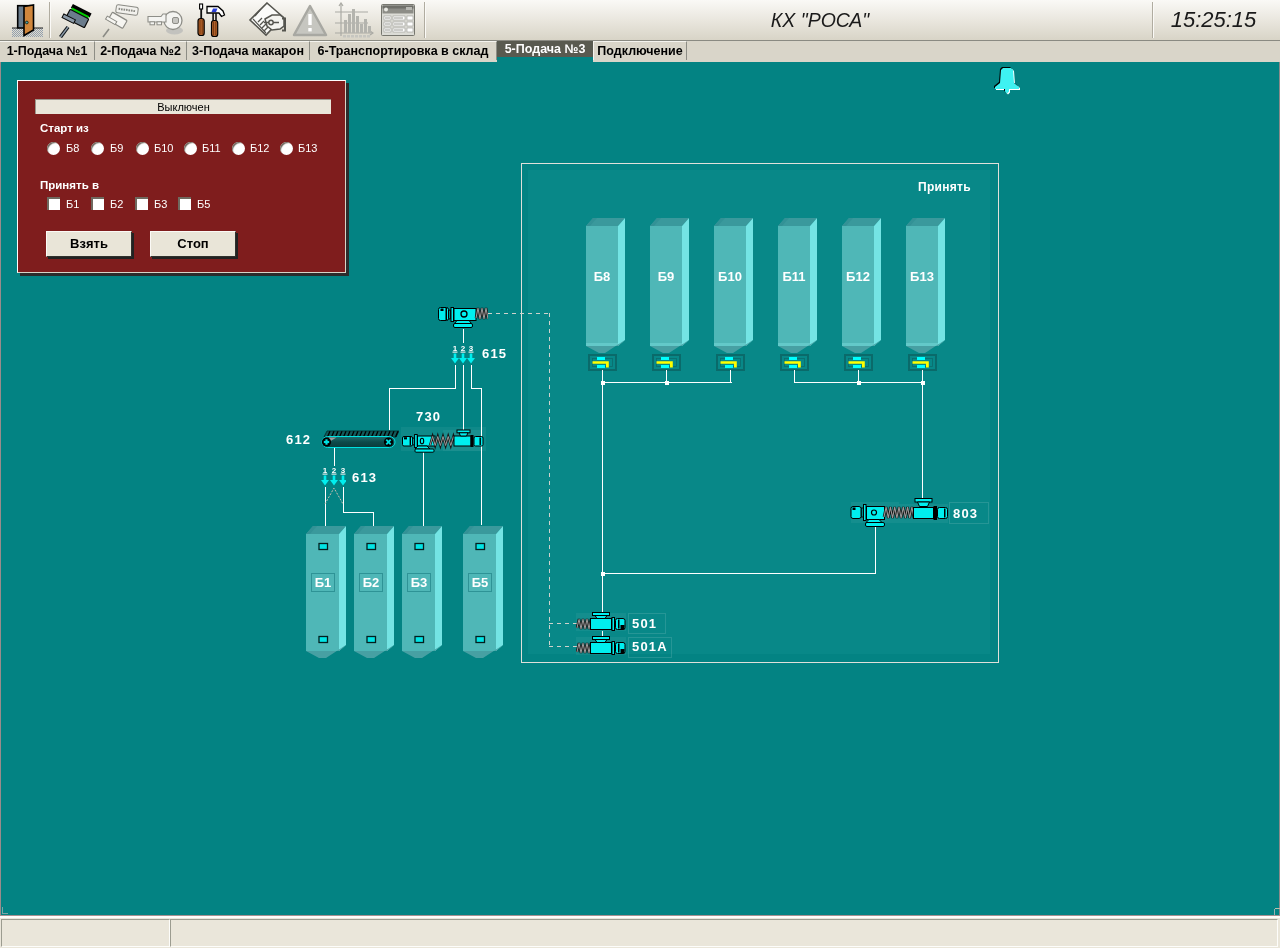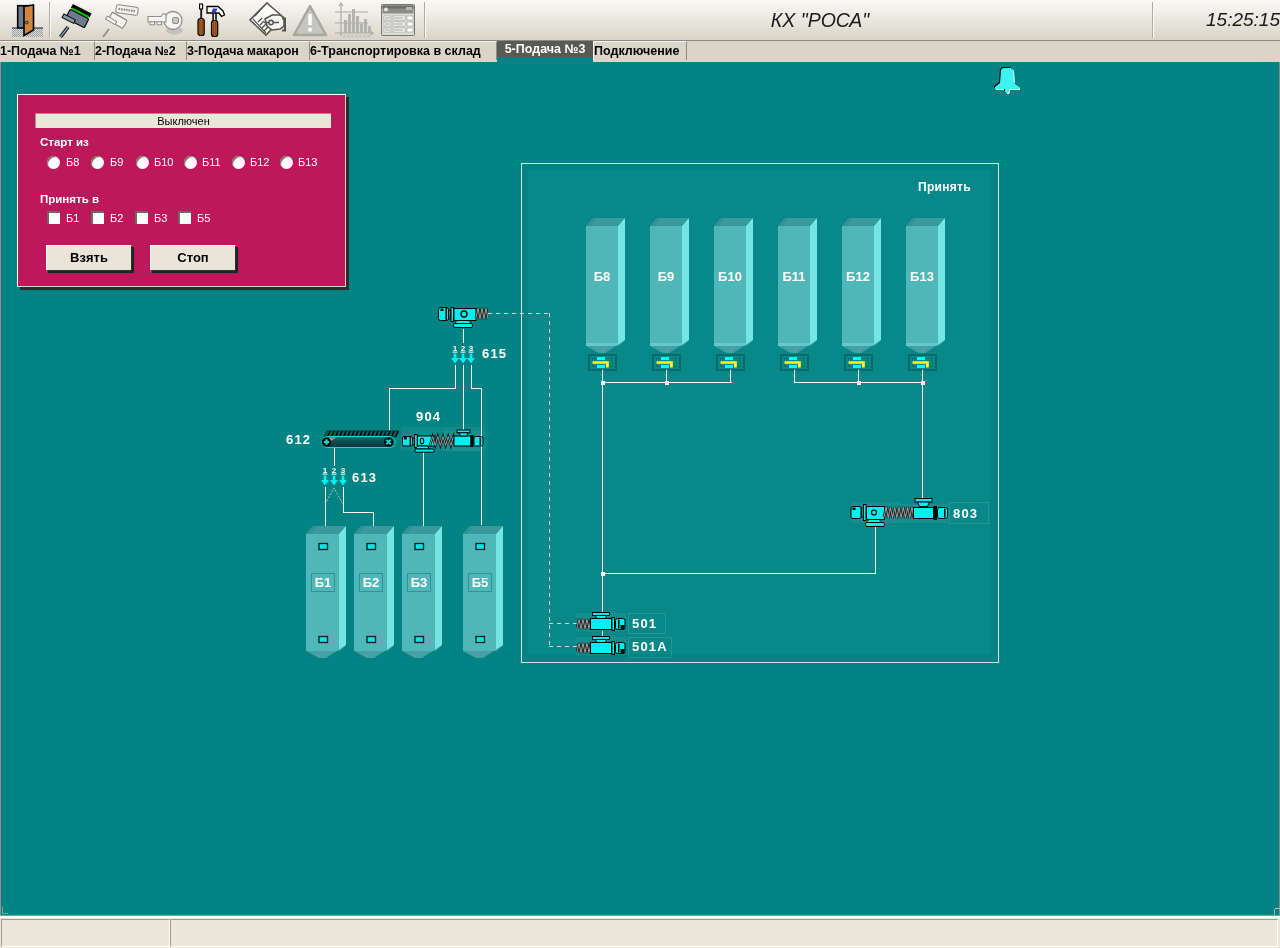--- a/index.html
+++ b/index.html
@@ -7,30 +7,30 @@
 .abs{position:absolute;}
 .wl{position:absolute;background:#fff;}
 .node{position:absolute;width:4px;height:4px;background:#fff;}
 .lbl{position:absolute;color:#fff;font-weight:bold;font-size:13px;letter-spacing:1.2px;white-space:nowrap;}
 #toolbar{position:absolute;left:0;top:0;width:1280px;height:40px;
  background:linear-gradient(#faf9f6,#e8e5dc 55%,#d8d4c7);border-bottom:1px solid #8a8a82;}
 .tsep{position:absolute;top:2px;height:36px;width:2px;
  background:linear-gradient(90deg,#b0aca0 1px,#fbfaf7 1px);}
 #title{position:absolute;left:640px;top:9px;width:360px;text-align:center;
  font-style:italic;font-size:19.5px;color:#1a1a1a;}
-#clock{position:absolute;left:1147px;top:0;width:133px;height:40px;line-height:40px;text-align:right;
- font-style:italic;font-size:19px;color:#1a1a1a;}
+#clock{position:absolute;left:1147px;top:0;width:133px;height:40px;line-height:40px;text-align:center;
+ font-style:italic;font-size:22px;color:#1a1a1a;}
 #tabbar{position:absolute;left:0;top:41px;width:1280px;height:21px;background:#d9d5c9;}
-.tab{position:absolute;top:0;height:18px;line-height:18px;text-align:left;
+.tab{position:absolute;top:0;height:18px;line-height:18px;text-align:center;
  font-size:12.5px;font-weight:bold;color:#000;background:#d9d5c9;
  border-right:1px solid #8d8d85;border-top:1px solid #f5f4ef;}
 .tabsel{position:absolute;top:0;height:16px;line-height:16px;text-align:center;
  font-size:12.5px;font-weight:bold;color:#fff;background:#595a50;}
 #main{position:absolute;left:0;top:62px;width:1280px;height:853px;background:#038383;border-left:1px solid #9b8b8b;border-right:1px solid #8a8a8a;box-sizing:border-box;}
-#panel{position:absolute;left:16px;top:32px;width:327px;height:191px;background:#be185d;
+#panel{position:absolute;left:16px;top:18px;width:327px;height:191px;background:#7f1d1d;
  border:1px solid #fff;border-right-color:#d8d4c7;border-bottom-color:#d8d4c7;
  box-shadow:3px 3px 0 #2c2c2c;}
 #status{position:absolute;left:17px;top:18px;width:295px;height:14px;background:#eae6da;
  border-top:1px solid #9a968c;border-left:1px solid #9a968c;
  text-align:center;font-size:11px;color:#000;line-height:14px;}
 .plbl{position:absolute;color:#fff;font-weight:bold;font-size:11.5px;}
 .radio{position:absolute;width:13px;height:13px;border-radius:50%;background:#fff;
  box-shadow:inset 2px 2px 1px -1px #6f695f;}
 .check{position:absolute;width:13px;height:13px;background:#fff;
  box-shadow:inset 2px 2px 0 #6f695f;}
@@ -480,21 +480,21 @@
         <polygon points="14,14 22,14 18,19.5" fill="#00efef"></polygon>
         <text x="27" y="7" font-size="8" font-weight="bold" fill="#fff" text-anchor="middle" font-family="Liberation Sans,sans-serif">3</text>
         <rect x="24.5" y="7.6" width="5" height="1" fill="#fff"></rect>
         <rect x="25.7" y="9.5" width="2.6" height="5" fill="#00efef"></rect>
         <polygon points="23,14 31,14 27,19.5" fill="#00efef"></polygon>
       </svg>
 <svg class="abs" style="left:323px;top:425px" width="21" height="18" viewBox="0 0 21 18">
 <path d="M1,17 L10,1 L19,17" fill="none" stroke="#c9bfb2" stroke-width="1" stroke-dasharray="2,1.4"></path>
 </svg>
 <div class="lbl" style="left:481px;top:284px">615</div>
-<div class="lbl" style="left:415px;top:347px">904</div>
+<div class="lbl" style="left:415px;top:347px">730</div>
 <div class="lbl" style="left:285px;top:370px">612</div>
 <div class="lbl" style="left:351px;top:408px">613</div>
 <div class="lbl" style="left:952px;top:444px">803</div>
 <div class="lbl" style="left:631px;top:554px">501</div>
 <div class="lbl" style="left:631px;top:577px">501A</div>
 <svg class="abs" style="left:305px;top:464px" width="40" height="136" viewBox="0 0 40 136">
 <polygon points="0,8 7,0 40,0 33,8" fill="#3a999c"></polygon>
 <polygon points="0,8 7,0 11,0 4,8" fill="#339296"></polygon>
 <rect x="0" y="8" width="33" height="117" fill="#4fb7b7"></rect>
 <polygon points="33,8 40,0 40,119 33,125" fill="#74e4e4"></polygon>

